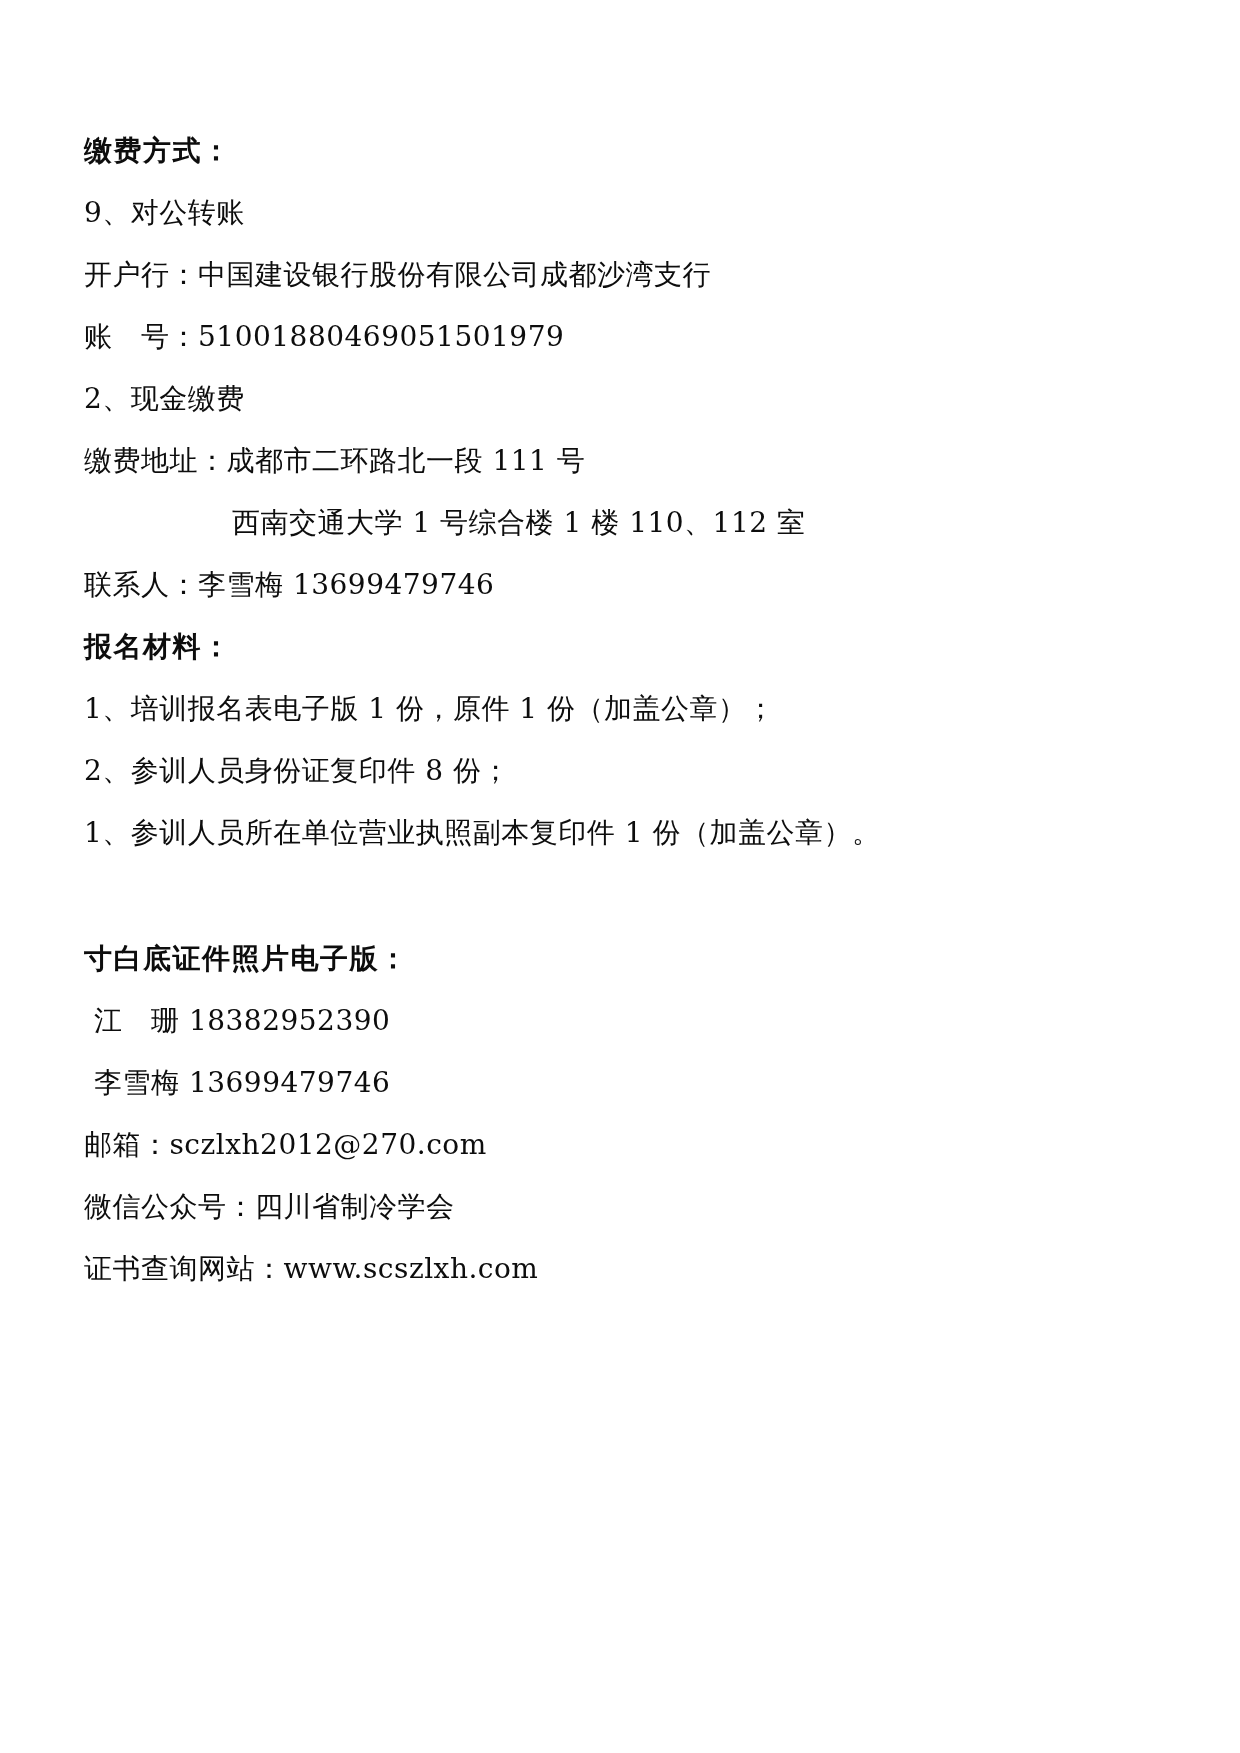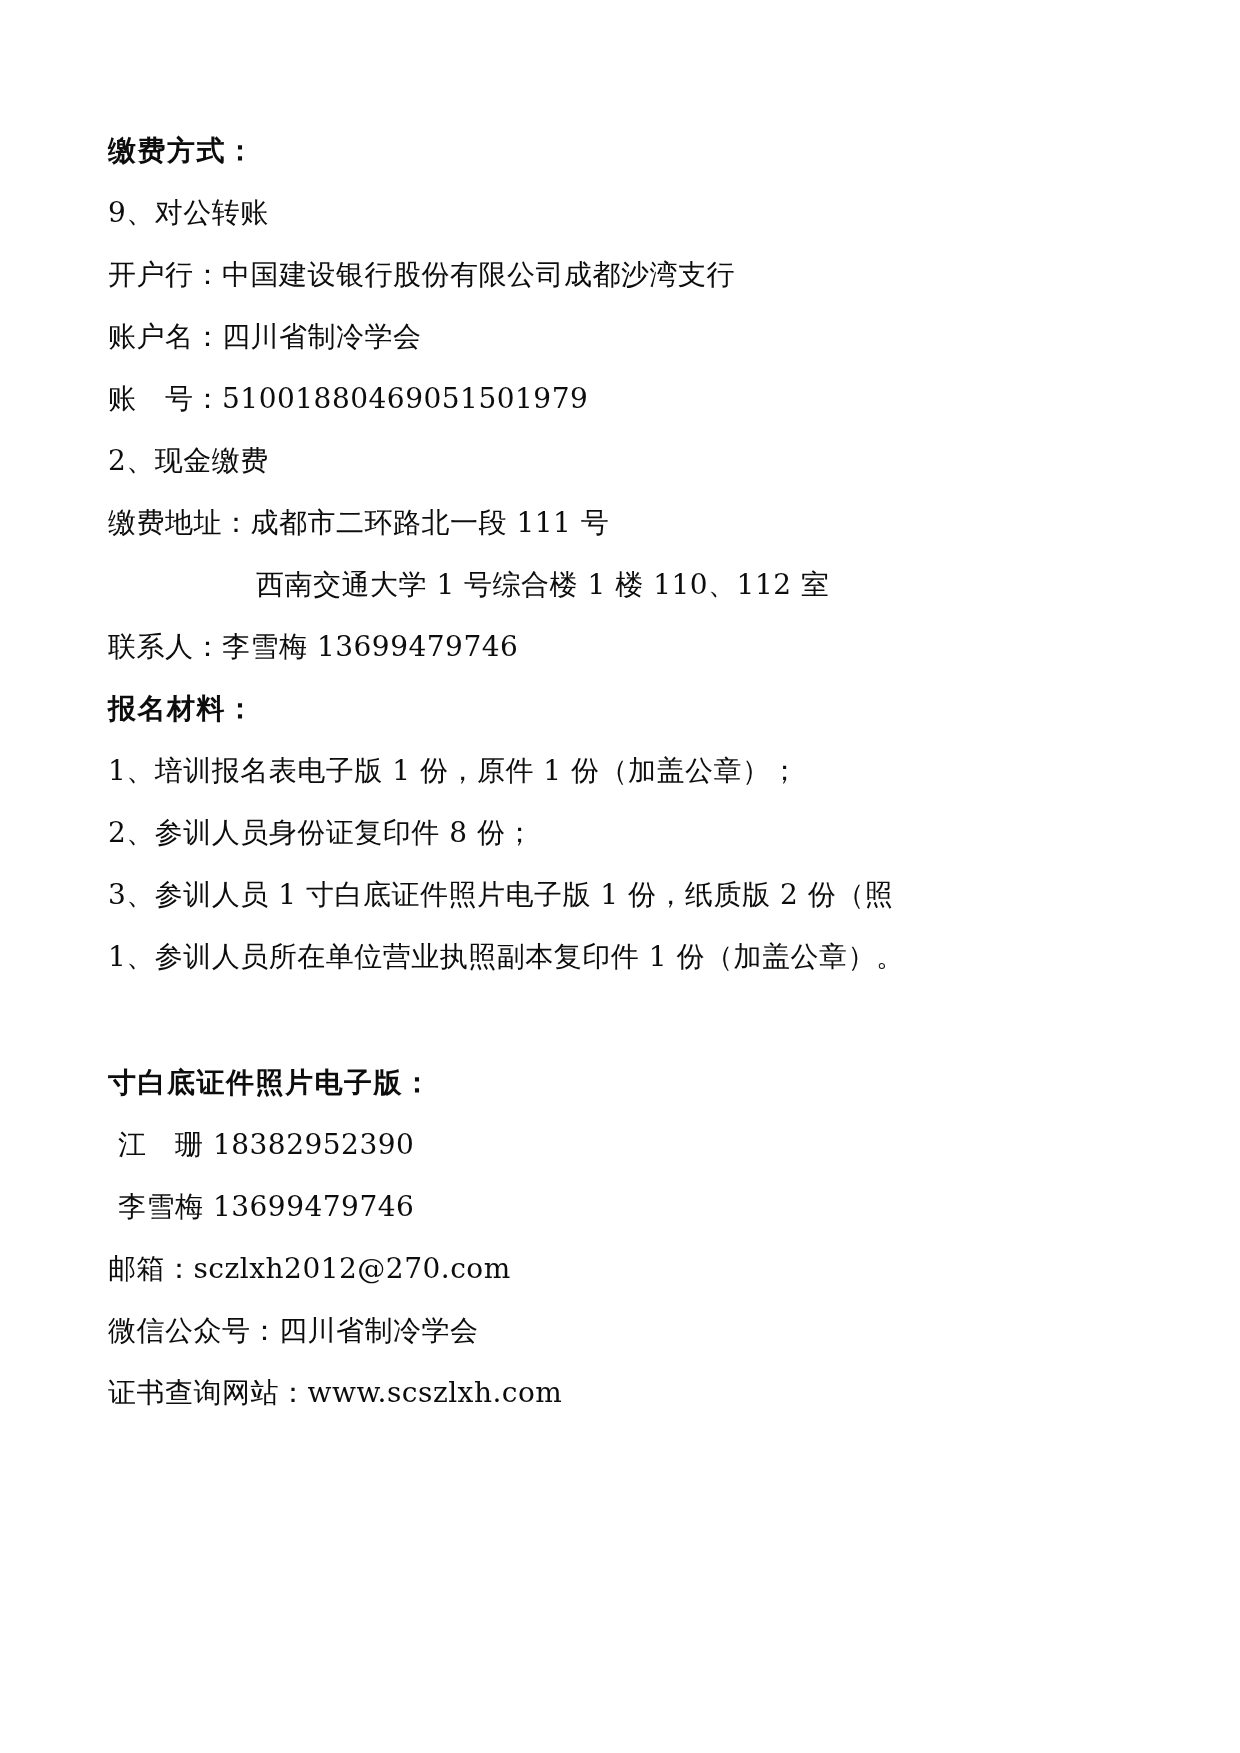--- a/index.html
+++ b/index.html
@@ -11,21 +11,21 @@
     width: 1240px;
     height: 1753px;
     font-family: "DejaVu Serif", "Liberation Serif", serif;
     color: #0d0d0d;
     position: relative;
   }
   .page {
     box-sizing: border-box;
     width: 1240px;
     min-height: 1753px;
-    padding: 120px 150px 60px 108px;
+    padding: 120px 150px 60px 84px;
   }
   .line {
     font-size: 28px;
     line-height: 62px;
     letter-spacing: 0.5px;
     white-space: pre-wrap;
   }
   .bold {
     font-weight: bold;
     letter-spacing: 1.5px;
@@ -44,31 +44,29 @@
   }
 </style>
 </head>
 <body>
 
 <div class="page">
 
   <div class="line bold">缴费方式：</div>
   <div class="line">9、对公转账</div>
   <div class="line">开户行：中国建设银行股份有限公司成都沙湾支行</div>
-  <div class="line">账户名：四川省制冷学会</div>
   <div class="line">账　号：51001880469051501979</div>
   <div class="line">2、现金缴费</div>
   <div class="line">缴费地址：成都市二环路北一段 111 号</div>
   <div class="line indent-addr">西南交通大学 1 号综合楼 1 楼 110、112 室</div>
   <div class="line">联系人：李雪梅 13699479746</div>
 
   <div class="line bold">报名材料：</div>
   <div class="line">1、培训报名表电子版 1 份，原件 1 份（加盖公章）；</div>
   <div class="line">2、参训人员身份证复印件 8 份；</div>
-  <div class="line">3、参训人员 1 寸白底证件照片电子版 1 份，纸质版 2 份（照</div>
   <div class="line">1、参训人员所在单位营业执照副本复印件 1 份（加盖公章）。</div>
 
   <div class="spacer"></div>
 
   <div class="line bold">寸白底证件照片电子版：</div>
   <div class="line contact-indent">江　珊 18382952390</div>
   <div class="line contact-indent">李雪梅 13699479746</div>
   <div class="line">邮箱：sczlxh2012@270.com</div>
   <div class="line">微信公众号：四川省制冷学会</div>
   <div class="line">证书查询网站：www.scszlxh.com</div>

